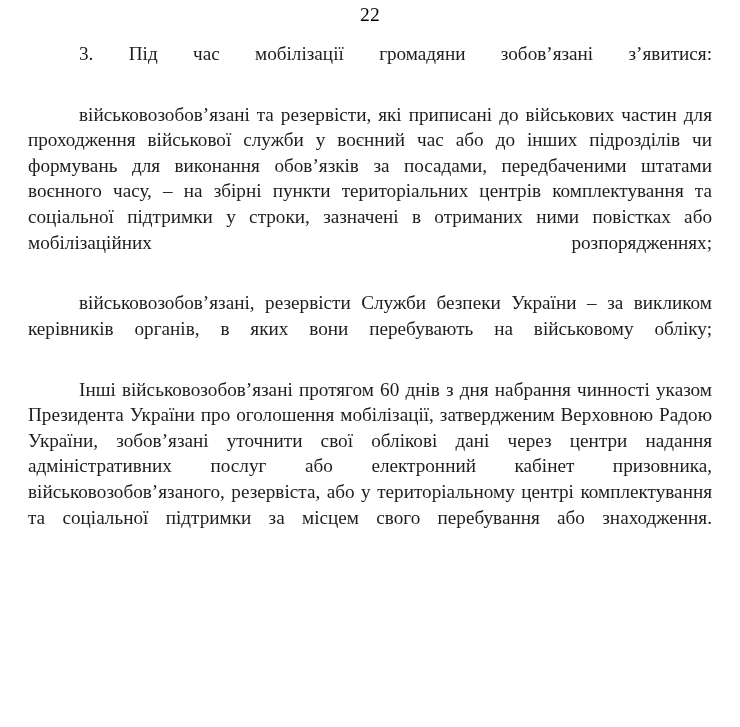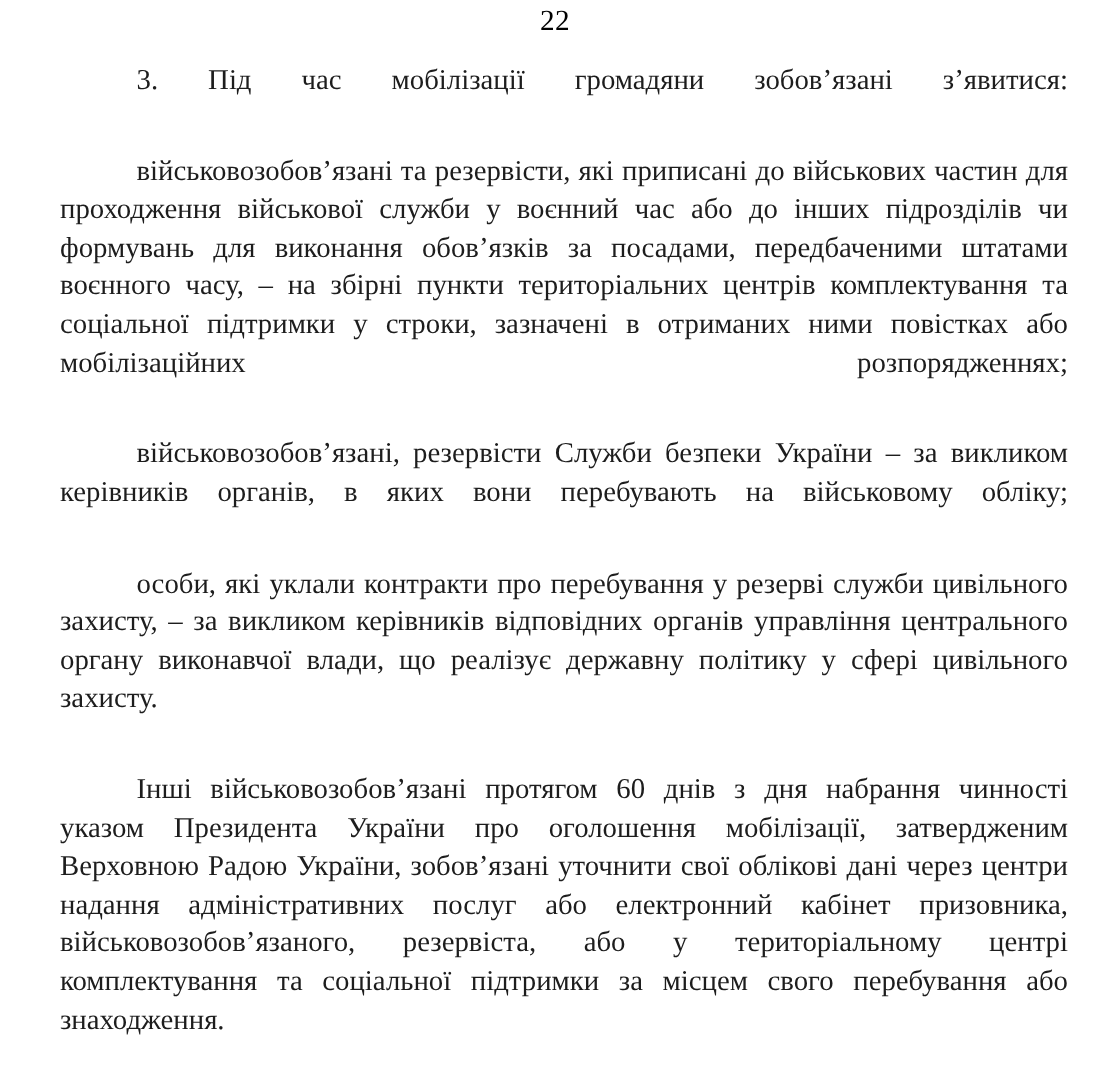--- a/index.html
+++ b/index.html
@@ -33,21 +33,21 @@
     color: #000000;
     letter-spacing: 0.2px;
   }
   .body-text {
     position: absolute;
     top: 41px;
     left: 28px;
     width: 684px;
   }
   p.para {
-    margin: 0 0 0 12px;
+    margin: 0 0 0 0;
     padding: 0;
     text-align: justify;
     text-justify: inter-word;
     text-indent: 51px;
     font-size: 19.2px;
     line-height: 25.6px;
     color: #1d1d1d;
     word-spacing: 0.1px;
     hyphens: none;
   }
@@ -71,18 +71,17 @@
   <div class="body-text">
 
     <p class="para">3. Під час мобілізації громадяни зобов’язані з’явитися:</p>
 
     <p class="para">військовозобов’язані та резервісти, які приписані до військових частин для проходження військової служби у воєнний час або до інших підрозділів чи формувань для виконання обов’язків за посадами, передбаченими штатами воєнного часу, – на збірні пункти територіальних центрів комплектування та соціальної підтримки у строки, зазначені в отриманих ними повістках або мобілізаційних розпорядженнях;</p>
 
 
     <p class="para">військовозобов’язані, резервісти Служби безпеки України – за викликом керівників органів, в яких вони перебувають на військовому обліку;</p>
 
 
-    <p class="para">особи, які уклали контракти про перебування у резерві служби цивільного захисту, – за викликом керівників відповідних органів управління центрального органу виконавчої влади, що реалізує державну політику у сфері цивільного захисту.</p>
 
     <p class="para">Інші військовозобов’язані протягом 60 днів з дня набрання чинності указом Президента України про оголошення мобілізації, затвердженим Верховною Радою України, зобов’язані уточнити свої облікові дані через центри надання адміністративних послуг або електронний кабінет призовника, військовозобов’язаного, резервіста, або у територіальному центрі комплектування та соціальної підтримки за місцем свого перебування або знаходження.</p>
 
   </div>
 </div>
 
 </body></html>

